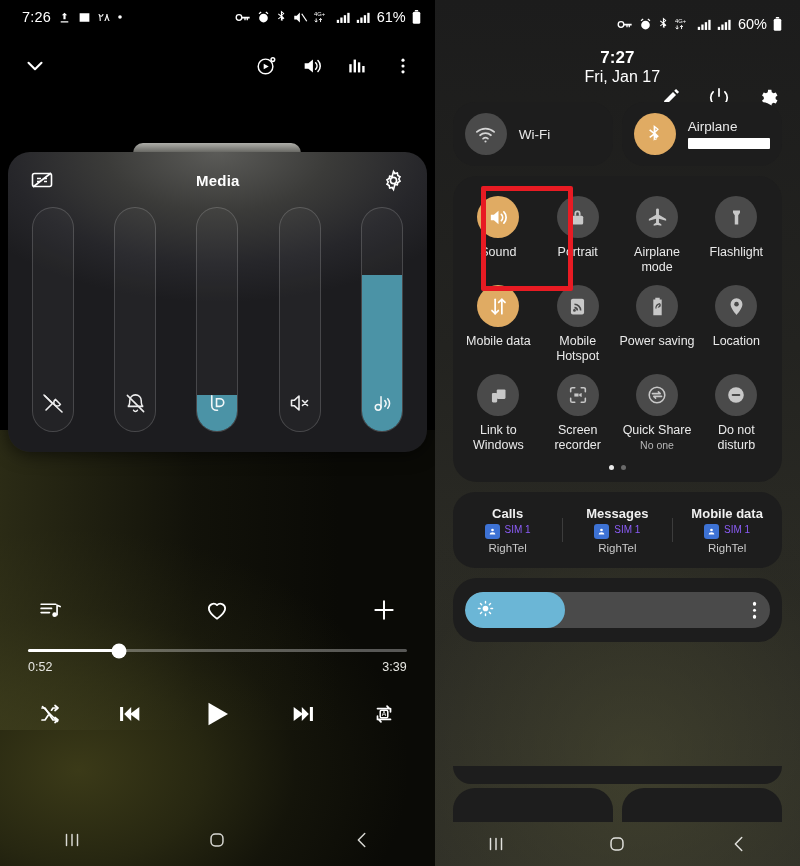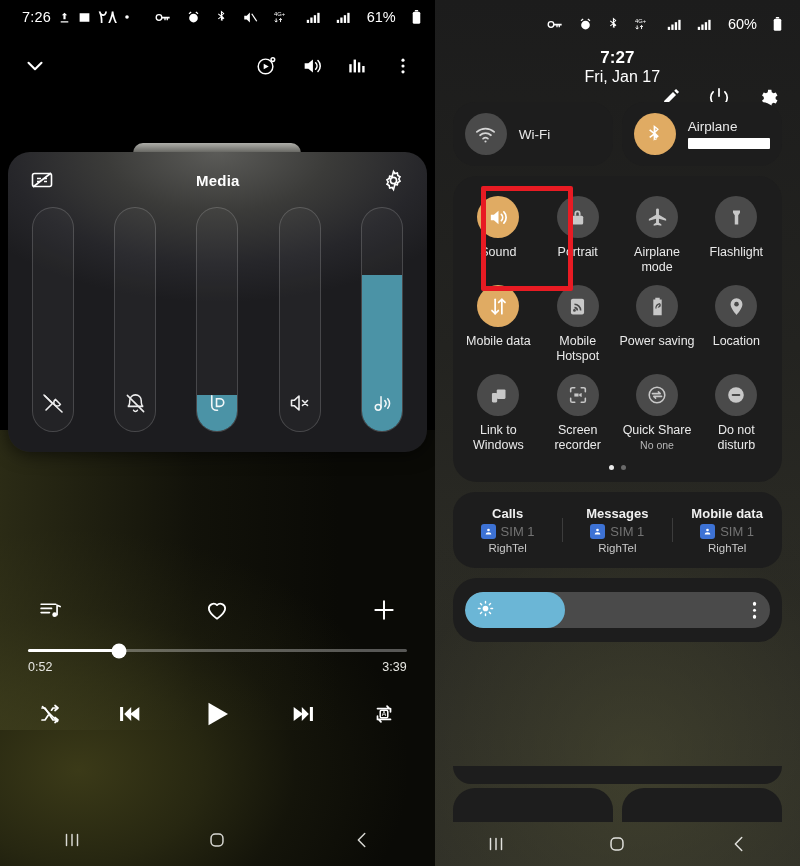--- a/index.html
+++ b/index.html
@@ -29,21 +29,21 @@
     background: linear-gradient(90deg, rgba(70,70,34,.55) 0%, rgba(40,40,20,.25) 45%, rgba(8,8,8,0) 78%);
   }
 
   .statusbar {
     position: relative; z-index: 5;
     height: 34px; display: flex; align-items: center;
     padding: 0 14px 0 22px; color: #fff;
   }
   .sb-left { display: flex; align-items: center; gap: 7px; font-size: 14.5px; letter-spacing: .2px; }
   .sb-spacer { flex: 1; }
-  .sb-right { display: flex; align-items: center; gap: 16px; justify-content: center; }
+  .sb-right { display: flex; align-items: center; gap: 6px; justify-content: center; }
   .sb-pct { font-size: 14.5px; margin-left: 1px; }
   .ico { display: inline-flex; align-items: center; justify-content: center; }
   .ico svg { display: block; }
 
   .media-header {
     position: relative; z-index: 5;
     height: 64px; display: flex; align-items: center;
     padding: 0 22px; color: #fff;
   }
   .mh-actions { margin-left: auto; display: flex; align-items: center; gap: 24px; }
@@ -207,21 +207,21 @@
   }
   .sim-col {
     flex: 1; text-align: center; position: relative;
     display: flex; flex-direction: column; align-items: center; gap: 3px;
   }
   .sim-col + .sim-col::before {
     content: ""; position: absolute; left: 0; top: 12px; bottom: 12px;
     width: 1px; background: #3c3c3c;
   }
   .sim-head { font-size: 13px; font-weight: 600; color: #f0f0f0; }
-  .sim-mid { display: flex; align-items: flex-start; gap: 5px; font-size: 13px; color: #737373; }
+  .sim-mid { display: flex; align-items: flex-start; gap: 5px; font-size: 10px; color: #8b5cf6; }
   .sim-badge {
     width: 15px; height: 15px; border-radius: 3px; background: #3d72d4;
     display: flex; align-items: center; justify-content: center;
   }
   .sim-carrier { font-size: 11.5px; color: #c9c9c9; }
 
   .bright-card {
     position: relative; z-index: 5;
     margin: 10px 18px 0 18px;
     background: #1d1d1d; border-radius: 24px;
@@ -280,21 +280,21 @@
         <span class="ico">
           <svg width="13" height="13" viewBox="0 0 24 24" fill="#fff">
               <path d="M12 3l5 5h-3v7h-4V8H7l5-5zM5 19h14v2H5z"></path>
             </svg>
         </span>
         <span class="ico">
           <svg width="13" height="13" viewBox="0 0 24 24" fill="#fff">
               <path d="M3 4h18v16H3V4zm2 12l4-5 3 4 2-2 4 5H5z"></path>
             </svg>
         </span>
-        <span style="font-size:18px">۲۸</span>
+        <span style="font-size:11px">۲۸</span>
         <span class="ico">
           <svg width="6" height="6" viewBox="0 0 10 10">
               <circle cx="5" cy="5" r="3" fill="#fff"></circle>
             </svg>
         </span>
       </div>
       <div class="sb-spacer"></div>
       <div class="sb-right">
         <span class="ico">
           <svg width="16" height="13" viewBox="0 0 24 16" fill="#fff">

